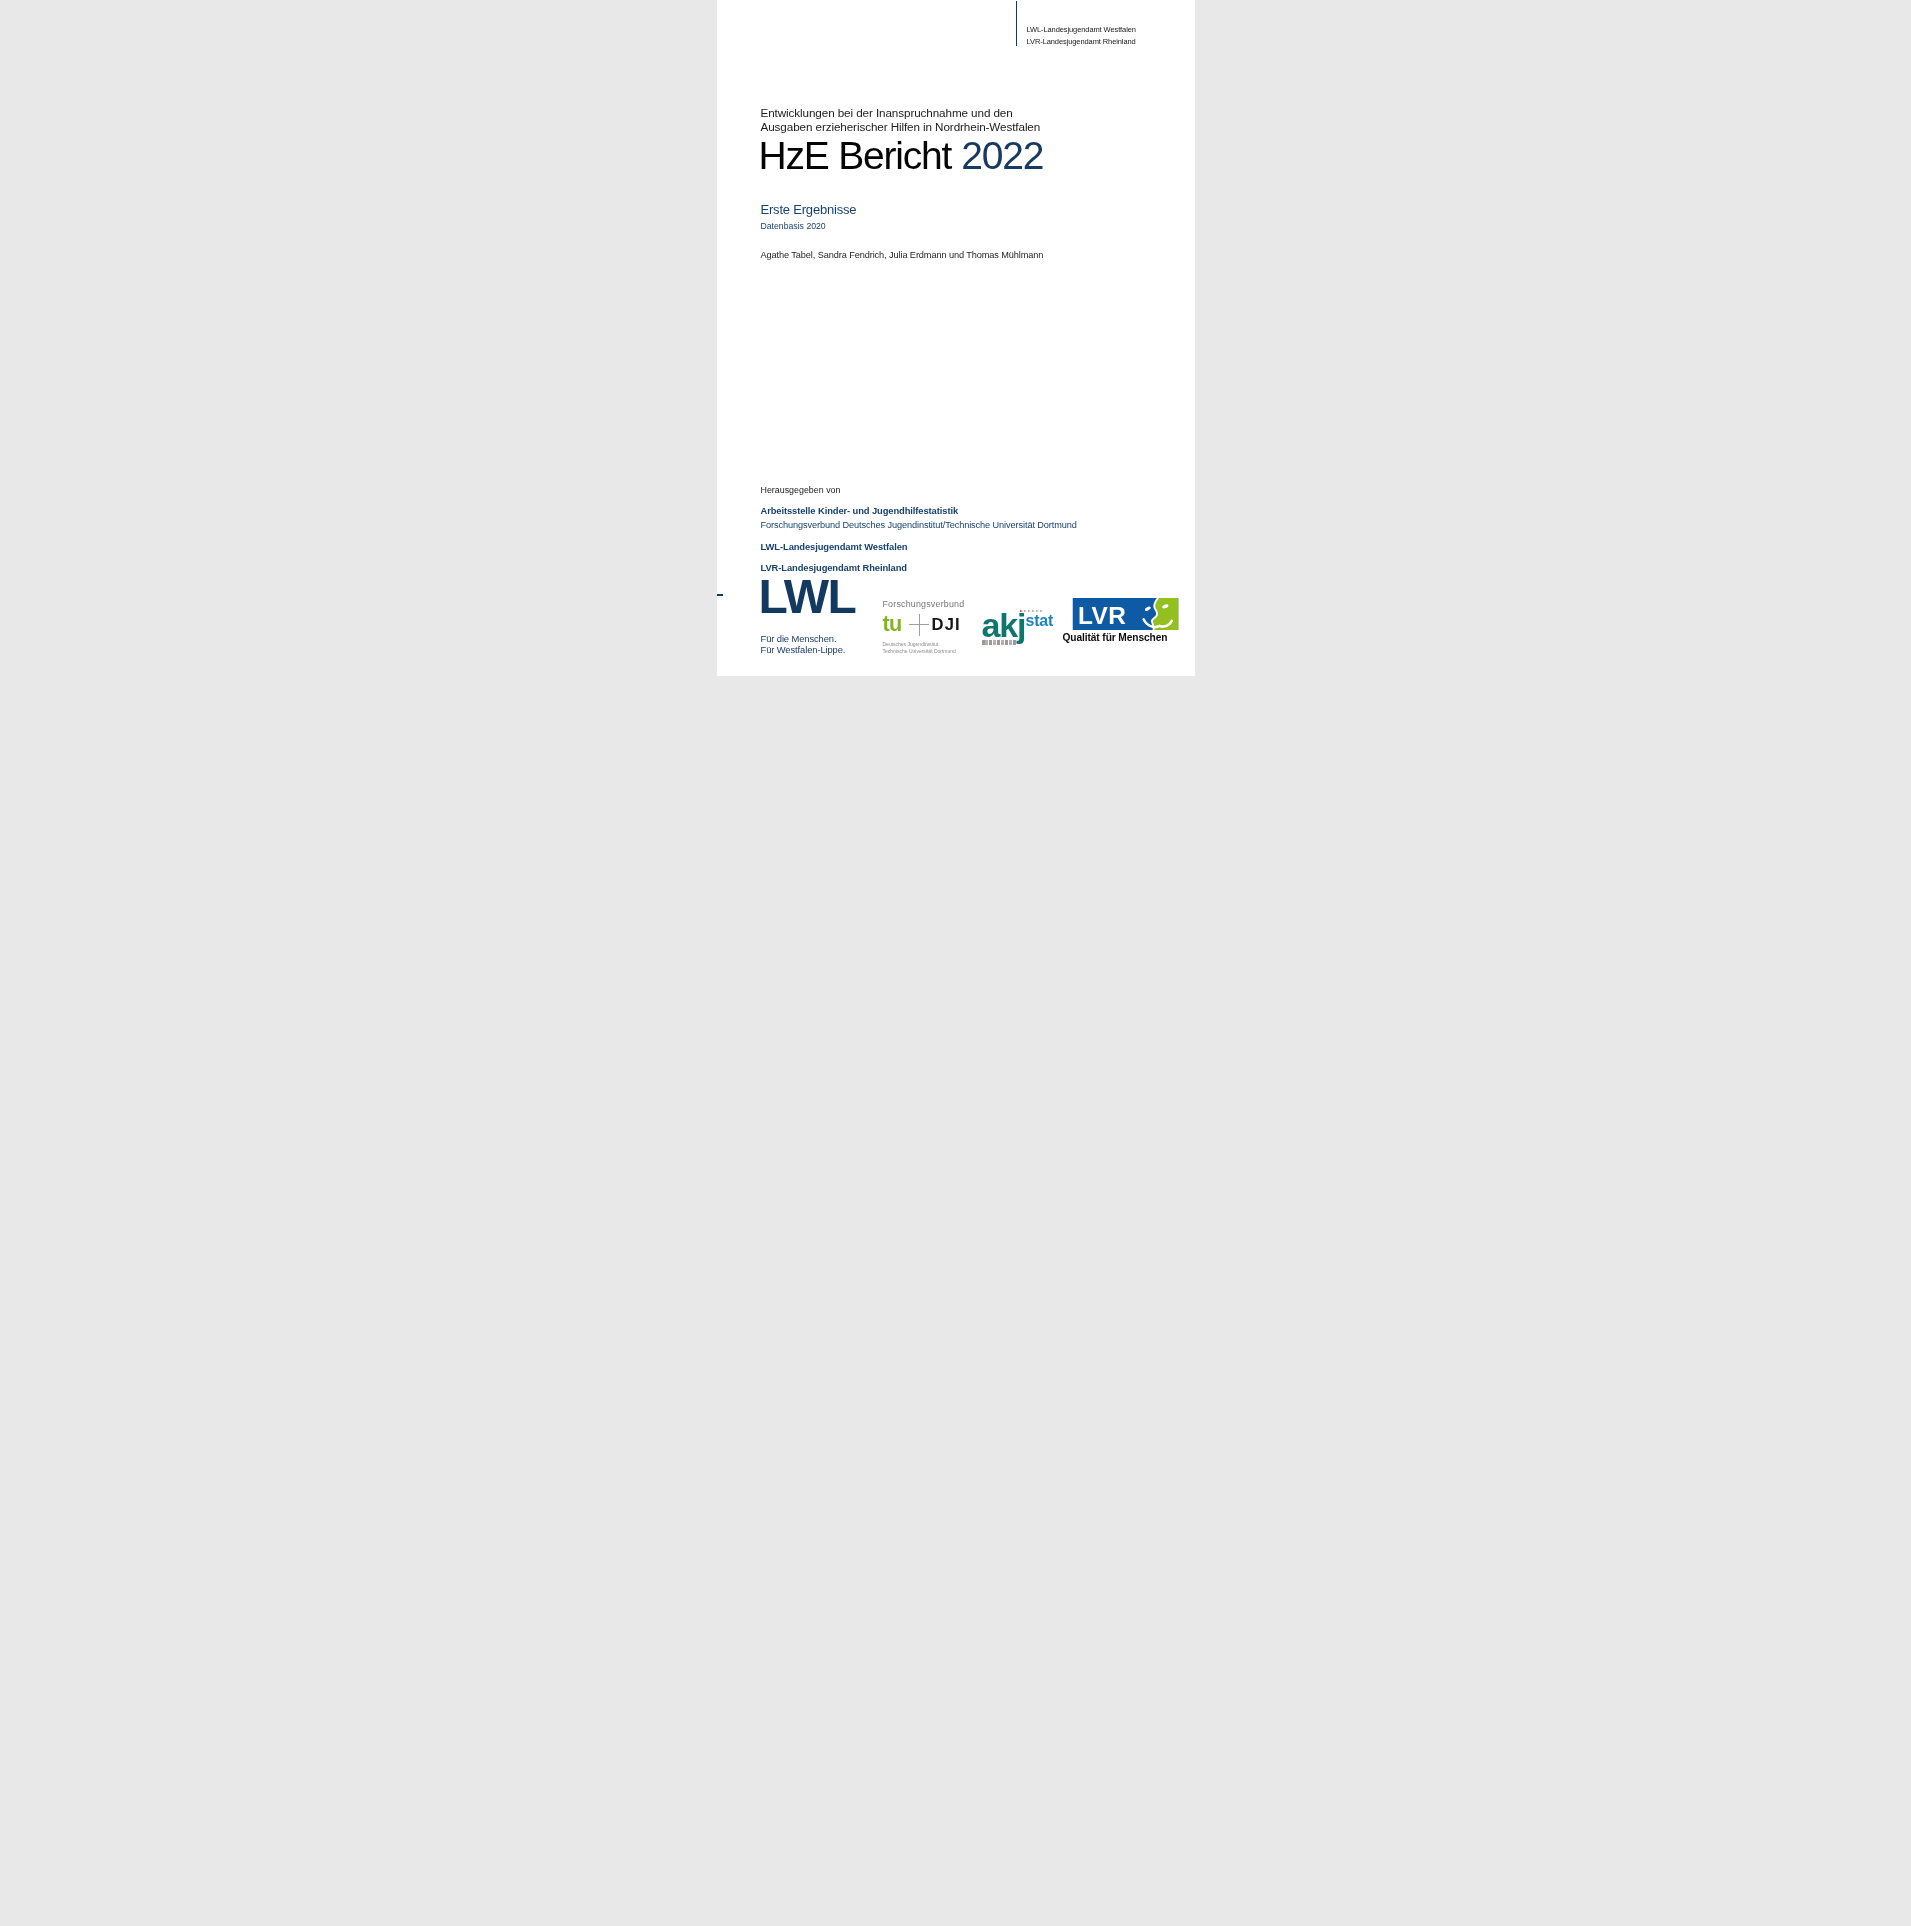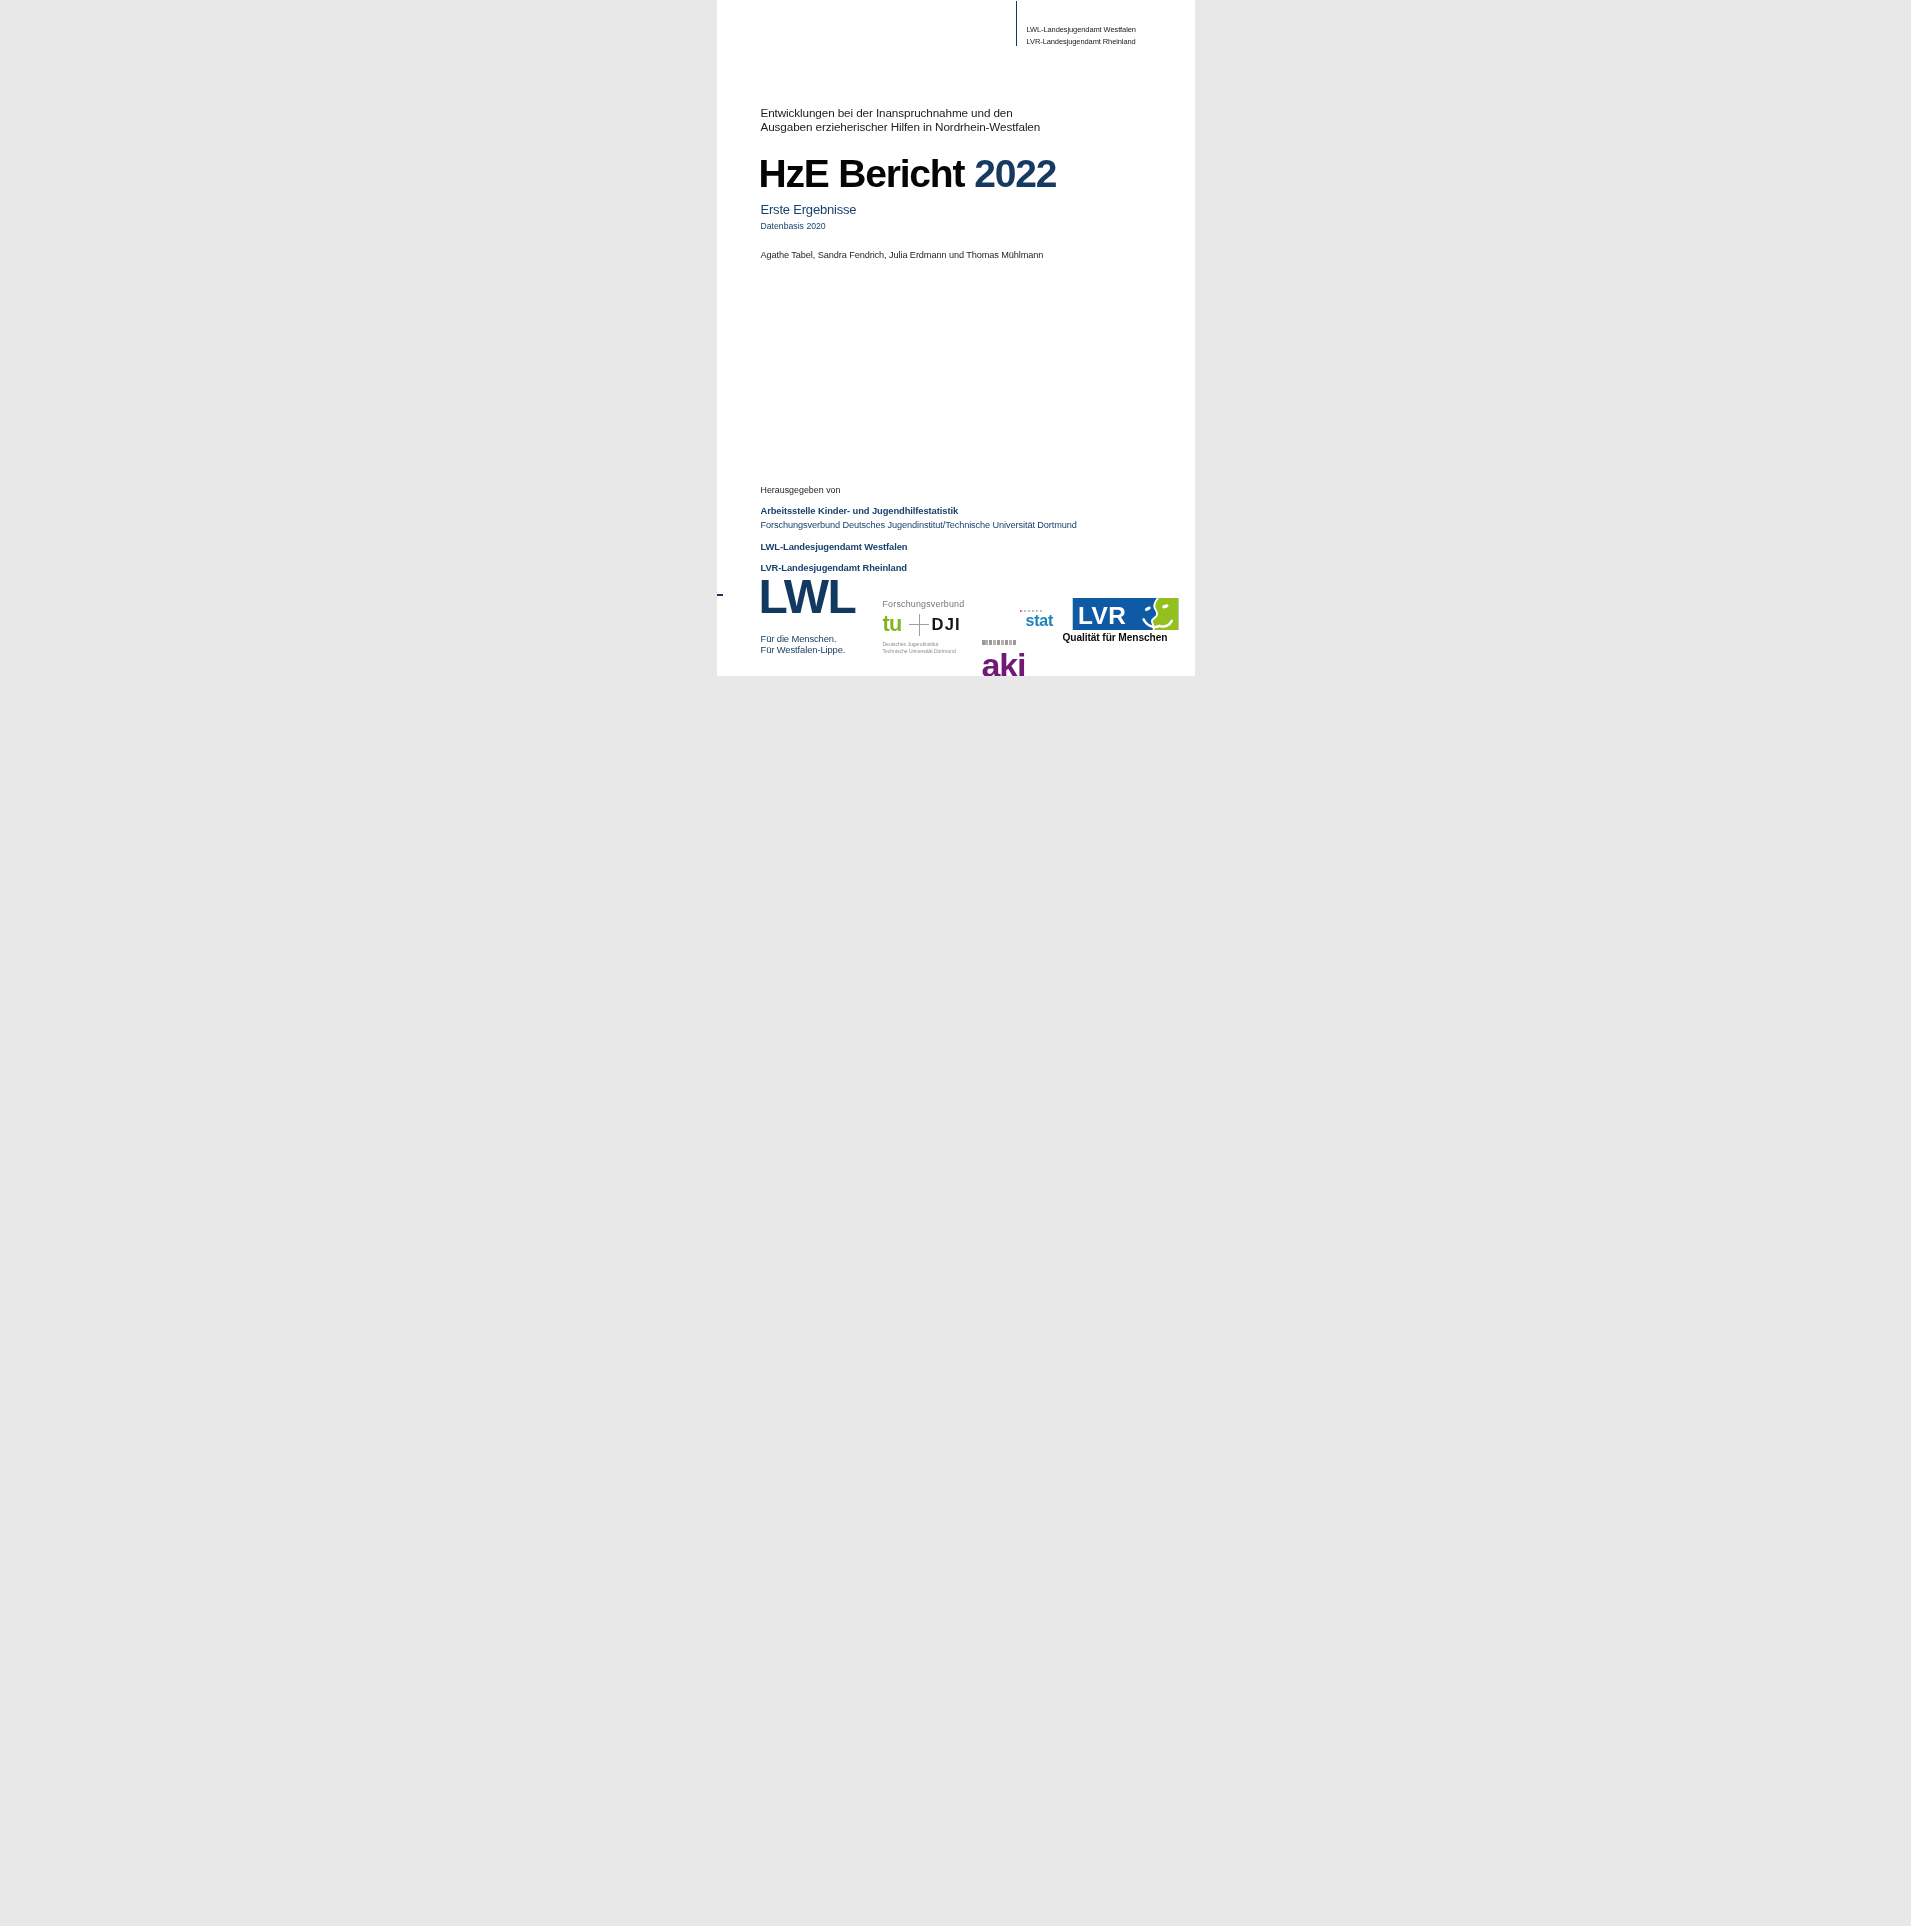--- a/index.html
+++ b/index.html
@@ -12,21 +12,21 @@
     overflow:hidden;
   }
   .abs{position:absolute;}
 
   
   .header-divider{left:299px;top:0.8px;width:1.5px;height:45px;background:#12395f;}
   .header-org{left:310px;top:24px;font-size:7.5px;line-height:12px;color:#1b1b1b;letter-spacing:-0.1px;}
 
   
   .intro-title{left:44px;top:106px;font-size:11.7px;line-height:14px;color:#1c1c1c;letter-spacing:-0.1px;}
-  .main-title{left:42px;top:155px;font-size:39px;line-height:37px;font-weight:700;letter-spacing:-1.2px;color:#050505;white-space:nowrap;}
+  .main-title{left:42px;top:137px;font-size:39px;line-height:37px;font-weight:400;letter-spacing:-1.2px;color:#050505;white-space:nowrap;}
   .main-title .year{color:#173a63;margin-left:10px;}
   .subtitle{left:44px;top:202px;font-size:13px;line-height:15.4px;color:#17426e;letter-spacing:-0.2px;}
   .databasis{left:44px;top:221px;font-size:8.7px;line-height:10.8px;color:#17426e;}
   .authors{left:44px;top:250px;font-size:9.2px;line-height:11.6px;color:#1f1f1f;letter-spacing:-0.1px;}
 
   
   .pub-heading{left:44px;top:485px;font-size:8.9px;color:#1c1c1c;}
   .pub-name{left:44px;top:505px;font-size:9.4px;font-weight:700;color:#17426e;letter-spacing:-0.1px;}
   .pub-detail{left:44px;top:520px;font-size:9.2px;color:#17426e;letter-spacing:-0.1px;}
   .pub-name2{left:44px;top:541px;font-size:9.4px;font-weight:700;color:#17426e;letter-spacing:-0.1px;}
@@ -45,21 +45,21 @@
   .fv-plus-v{left:202px;top:614px;width:0.8px;height:22px;background:#9f9f9f;}
   .fv-plus-h{left:192px;top:624px;width:20px;height:0.8px;background:#9f9f9f;}
   .fv-dji{left:215px;top:617px;font-size:16.6px;line-height:16.6px;font-weight:900;color:#161616;letter-spacing:1.2px;text-align:right;}
   .fv-line1{left:166px;top:641px;font-size:5px;color:#8d8d8d;}
   .fv-line2{left:166px;top:648px;font-size:5px;color:#8d8d8d;}
 
   
   .akj-triangles{left:303px;top:606px;height:4.6px;white-space:nowrap;}
   .tri{display:inline-block;width:0;height:0;border-top:1.9px solid transparent;border-bottom:1.9px solid transparent;border-left:3.1px solid #a8a4a4;margin-right:1.2px;}
   .tri.red{border-left-color:#e63329;}
-  .akj-wordmark{left:265px;top:608px;font-size:34px;line-height:34px;font-weight:700;letter-spacing:-1.2px;color:#701a75;margin-top:40px;}
+  .akj-wordmark{left:265px;top:608px;font-size:34px;line-height:34px;font-weight:700;letter-spacing:-1.2px;color:#0f766e;}
   .akj-stat{left:309px;top:615px;font-size:16px;line-height:11.2px;font-weight:600;color:#1d83bd;letter-spacing:-0.2px;}
   .akj-squares{left:265px;top:639px;white-space:nowrap;}
   .sq{display:inline-block;width:3.1px;height:4.6px;margin-right:0.8px;background:#b4b0b0;}
   .sq:nth-child(odd){background:#9d9999;}
 
   
   .lvr-logo{left:347px;top:598px;width:107px;height:32px;padding-left:8px;}
   .lvr-tagline{left:346px;top:632px;font-size:10.2px;font-weight:700;color:#0c0c0c;letter-spacing:-0.1px;}
 </style>
 </head>

